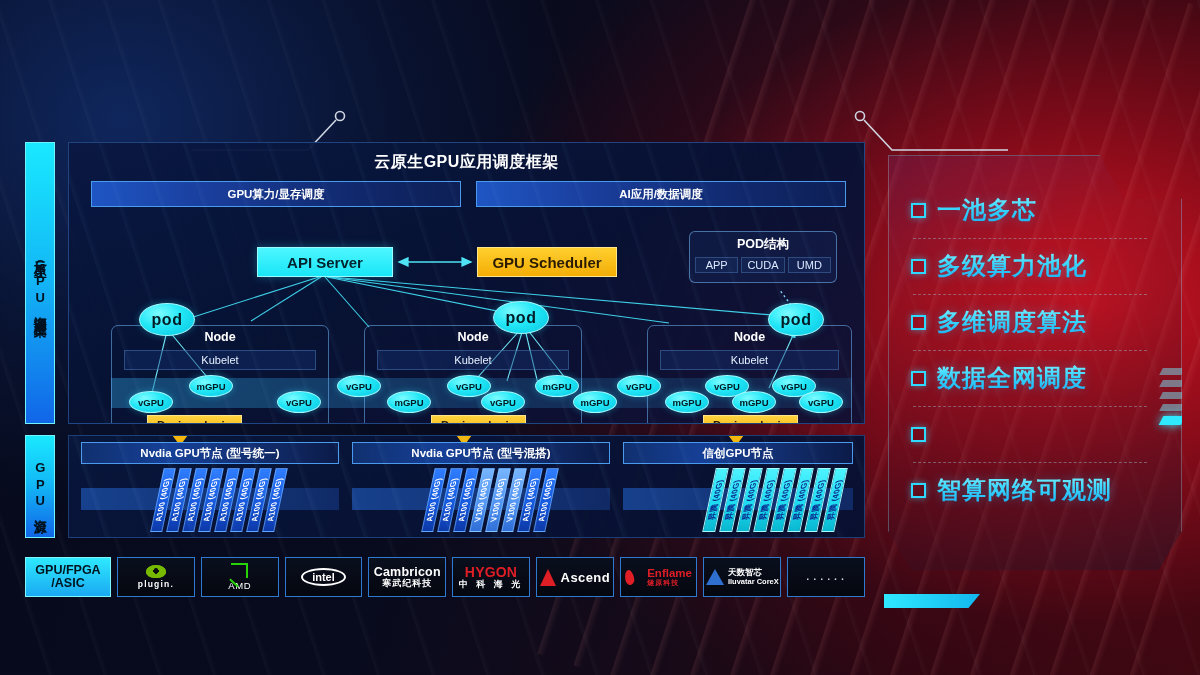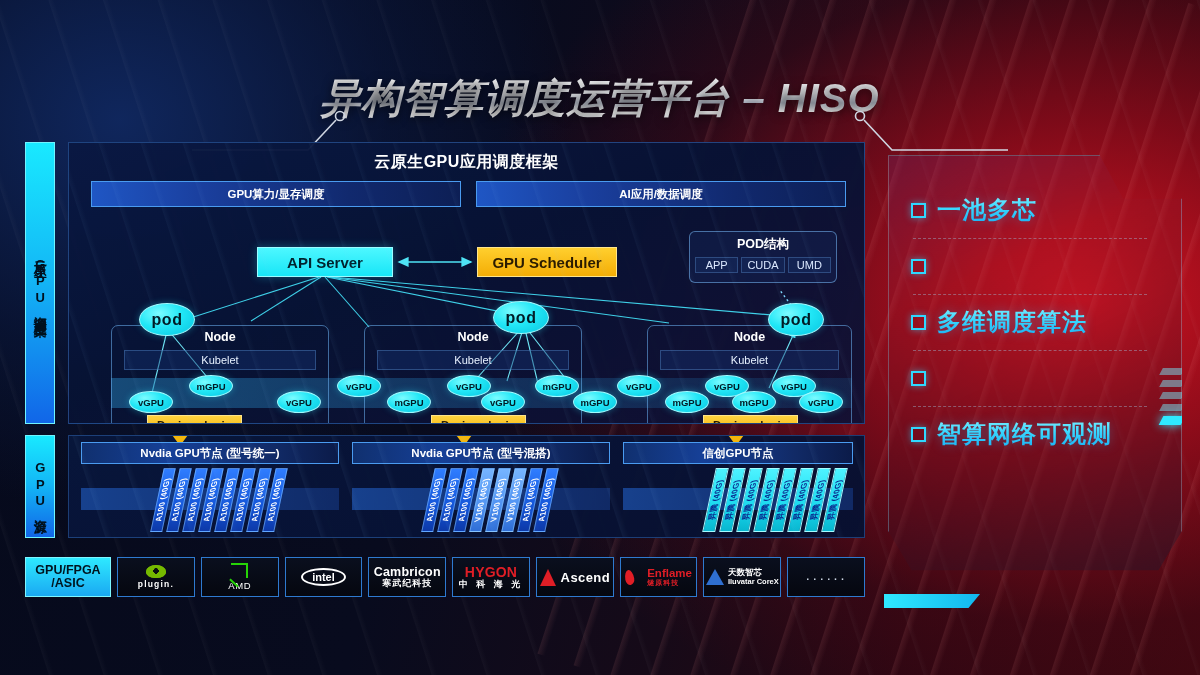--- a/index.html
+++ b/index.html
@@ -313,21 +313,20 @@
   <div class="streaks"></div>
   <div class="streaks2"></div>
 
   <div id="title-bar">
     <div class="deco deco-left">
       <svg width="160" height="60" viewBox="0 0 160 60">
         <path d="M2 52 L118 52 L146 22" stroke="#cfd6e2" stroke-width="1.6" fill="none"></path>
         <circle cx="150" cy="18" r="4.5" stroke="#cfd6e2" stroke-width="1.6" fill="none"></circle>
       </svg>
     </div>
-    <div id="title-text">异构智算调度运营平台 – HISO</div>
     <div class="deco deco-right">
       <svg width="160" height="60" viewBox="0 0 160 60">
         <path d="M158 52 L42 52 L14 22" stroke="#cfd6e2" stroke-width="1.6" fill="none"></path>
         <circle cx="10" cy="18" r="4.5" stroke="#cfd6e2" stroke-width="1.6" fill="none"></circle>
       </svg>
     </div>
   </div>
 
   <div id="left-panel">
 
@@ -612,24 +611,29 @@
   </div>
 
   <div id="feature-panel">
     <div id="feature-list">
         <div class="feat">
           <span class="box"></span>
           <span class="lab">一池多芯</span>
         </div>
         <div class="feat">
           <span class="box"></span>
+          <span class="lab">多级算力池化</span>
         </div>
         <div class="feat">
           <span class="box"></span>
           <span class="lab">多维调度算法</span>
+        </div>
+        <div class="feat">
+          <span class="box"></span>
+          <span class="lab">数据全网调度</span>
         </div>
         <div class="feat">
           <span class="box"></span>
         </div>
         <div class="feat">
           <span class="box"></span>
           <span class="lab">智算网络可观测</span>
         </div>
       </div>
     <div id="panel-ticks">

